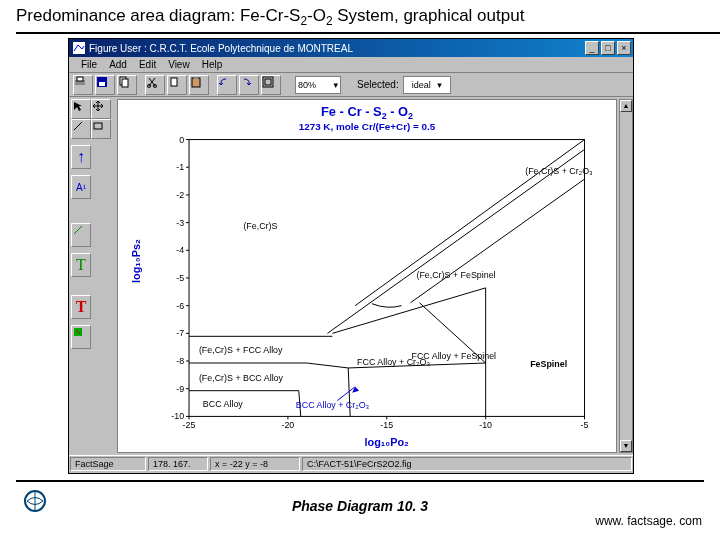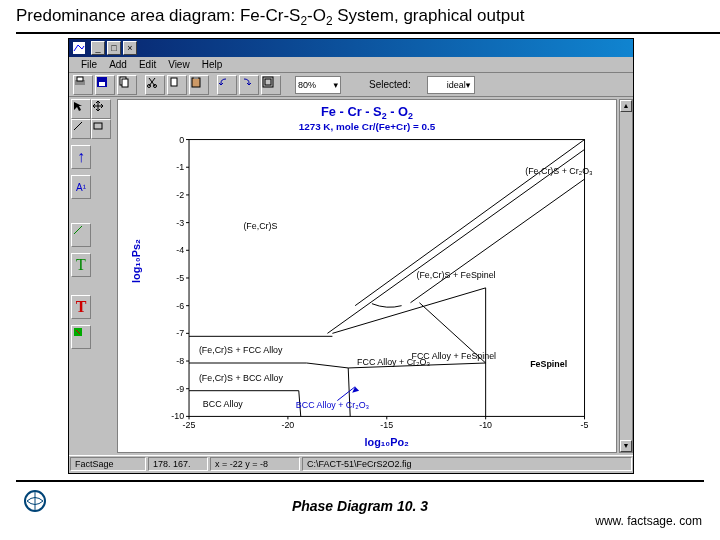--- a/index.html
+++ b/index.html
@@ -11,22 +11,22 @@
   .titlebar { height:18px; background:linear-gradient(90deg,#08216b,#1084d0); color:#fff; font-size:10px; display:flex; align-items:center; }
   .titlebar .ticon { width:14px; height:14px; margin:0 3px; }
   .titlebar .ttxt { flex:1; white-space:nowrap; overflow:hidden; }
   .winbtns { display:flex; margin-right:2px; }
   .wbtn { width:14px; height:14px; background:#c0c0c0; border:1px solid #fff; border-right-color:#404040; border-bottom-color:#404040; margin-left:2px; font-size:9px; line-height:12px; text-align:center; color:#000; }
   .menubar { height:16px; background:#c0c0c0; font-size:10px; display:flex; align-items:center; padding:0 12px; border-bottom:1px solid #808080; }
   .menuitem { margin-right:12px; }
   .toolbar { height:24px; background:#c0c0c0; border-bottom:1px solid #808080; display:flex; align-items:center; padding:0 4px; font-size:10px; }
   .tbtn { width:20px; height:20px; background:#c0c0c0; border:1px solid #fff; border-right-color:#808080; border-bottom-color:#808080; margin-right:2px; display:flex; align-items:center; justify-content:center; }
   .zoomsel { width:46px; height:18px; background:#fff; border:1px solid #808080; font-size:9px; display:flex; align-items:center; padding:0 2px; margin:0 12px; }
-  .toollabel { margin:0 16px; }
-  .idealsel { width:48px; height:18px; background:#fff; border:1px solid #808080; font-size:9px; display:flex; align-items:center; padding:0 19px; }
+  .toollabel { margin:0 4px; }
+  .idealsel { width:48px; height:18px; background:#fff; border:1px solid #808080; font-size:9px; display:flex; align-items:center; padding:0 8px; }
   .workarea { position:absolute; top:58px; left:0; right:0; bottom:18px; }
   .palette { position:absolute; left:2px; top:2px; width:42px; }
   .palrow { display:flex; }
   .pbtn { width:20px; height:20px; background:#c0c0c0; border:1px solid #fff; border-right-color:#808080; border-bottom-color:#808080; display:flex; align-items:center; justify-content:center; font-size:10px; }
   .pbtnT { width:20px; height:24px; background:#c0c0c0; border:1px solid #fff; border-right-color:#808080; border-bottom-color:#808080; margin-top:6px; display:flex; align-items:center; justify-content:center; }
   .canvas { position:absolute; left:48px; top:2px; right:16px; bottom:2px; background:#fff; border:1px solid #808080; }
   .vscroll { position:absolute; right:0; top:2px; width:14px; bottom:2px; background:#c0c0c0; border:1px solid #808080; }
   .sbtn { width:12px; height:12px; background:#c0c0c0; border:1px solid #fff; border-right-color:#404040; border-bottom-color:#404040; font-size:7px; text-align:center; line-height:10px; }
   svg { width:100%; height:100%; }
   .status { position:absolute; left:0; right:0; bottom:0; height:18px; background:#c0c0c0; border-top:1px solid #fff; display:flex; font-size:9px; }
@@ -42,20 +42,21 @@
 <div class="slide-title">
   <span>Predominance area diagram: </span><span class="bold"><span>Fe-Cr-S</span><sub>2</sub><span>-O</span><sub>2</sub><span> System, graphical output</span></span>
 </div>
 
 <div class="appwin">
   <div class="titlebar">
     <svg class="ticon" viewBox="0 0 14 14">
         <rect x="1" y="1" width="12" height="12" fill="#fff"></rect>
         <path d="M2 10 L6 4 L10 8 L12 5" stroke="#00f" fill="none"></path>
       </svg>
+    <span class="ttxt">Figure    User : C.R.C.T.  Ecole Polytechnique de MONTREAL</span>
     <div class="winbtns">
       <div class="wbtn">_</div>
       <div class="wbtn">□</div>
       <div class="wbtn">×</div>
     </div>
   </div>
   <div class="menubar">
     <span class="menuitem">File</span>
     <span class="menuitem">Add</span>
     <span class="menuitem">Edit</span>

